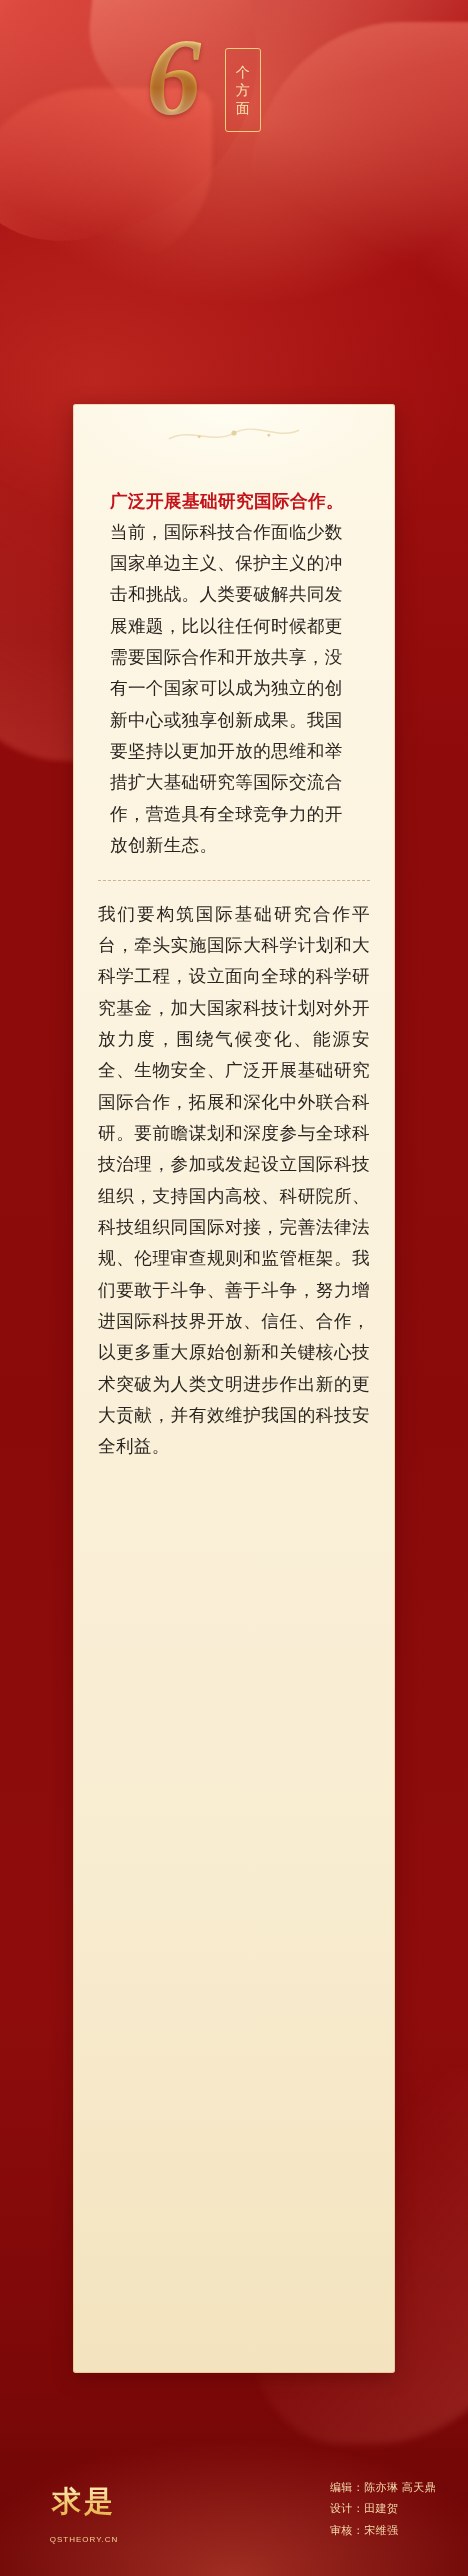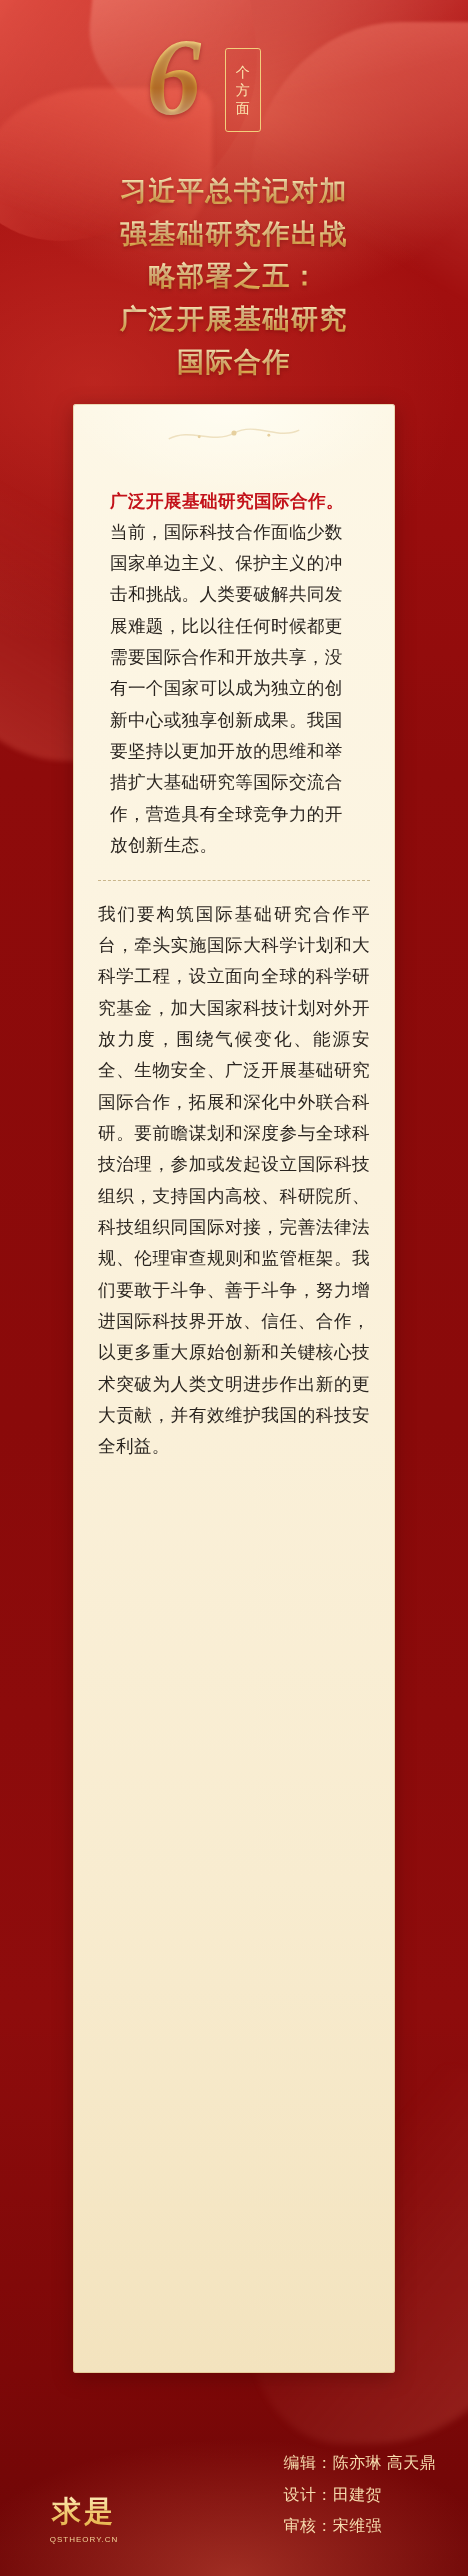--- a/index.html
+++ b/index.html
@@ -226,32 +226,32 @@
     font-family: "Liberation Serif", serif;
     font-size: 29px;
     font-weight: bold;
     letter-spacing: 2.9px;
     background: linear-gradient(180deg, #fff0c4, #f1c86d 55%, #e0a93f);
     -webkit-background-clip: text;
     background-clip: text;
     color: transparent;
   }
   .logo .lg-en {
-    margin-top: 3px;
+    margin-top: 13px;
     font-size: 8px;
     letter-spacing: 1px;
     color: #f3d397;
   }
   .credits {
     position: absolute;
     right: 32px;
     bottom: 35px;
     text-align: left;
     color: #f6dcae;
-    font-size: 16px;
+    font-size: 11px;
     line-height: 1.95;
     letter-spacing: 0.4px;
   }
 </style>
 </head>
 <body>
 
 <div class="page">
 
   <div class="silk silk-a"></div>
@@ -264,27 +264,20 @@
 
   <div class="badge">
     <div class="six">6</div>
     <div class="vbox">
       <span>个</span>
       <span>方</span>
       <span>面</span>
     </div>
   </div>
 
-  <div class="headline">
-    <div class="line">习近平总书记对加</div>
-    <div class="line">强基础研究作出战</div>
-    <div class="line">略部署之五：</div>
-    <div class="line">广泛开展基础研究</div>
-    <div class="line">国际合作</div>
-  </div>
 
   <div class="card">
     <svg class="card-deco" viewBox="0 0 240 40">
       <path d="M30 26 C60 10, 90 34, 120 18 C150 2, 180 28, 210 14" fill="none" stroke="#d9bf86" stroke-width="2" opacity="0.8"></path>
       <circle cx="120" cy="18" r="3.5" fill="#d4ad5e"></circle>
       <circle cx="72" cy="23" r="2" fill="#d4ad5e"></circle>
       <circle cx="168" cy="21" r="2" fill="#d4ad5e"></circle>
     </svg>
 
     <div class="card-inner">

